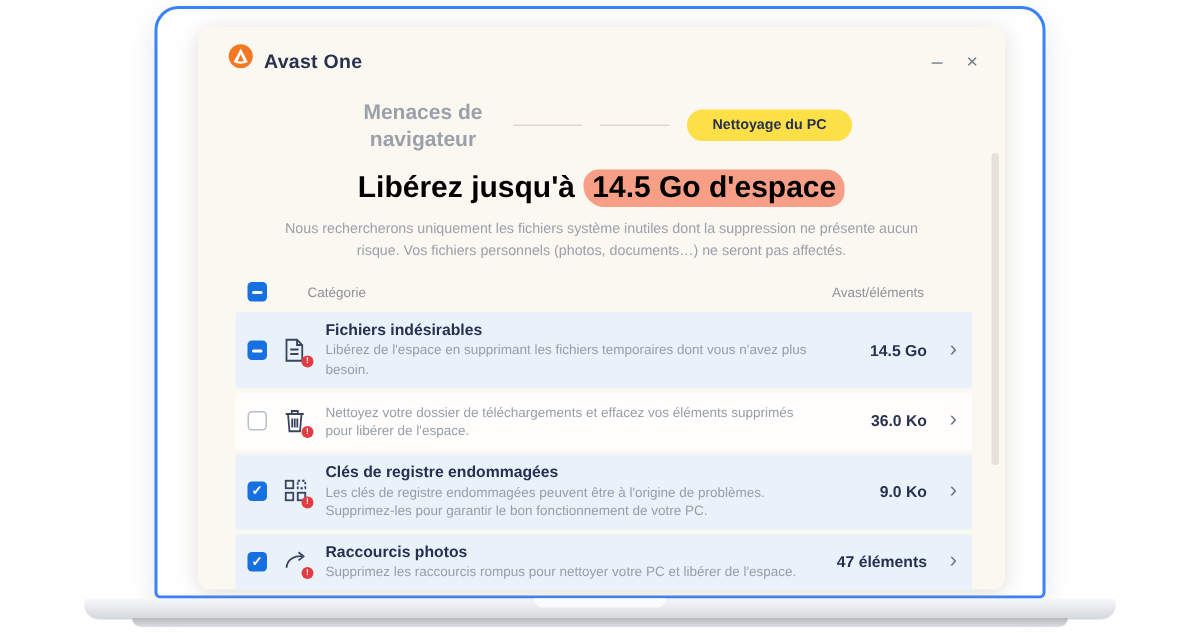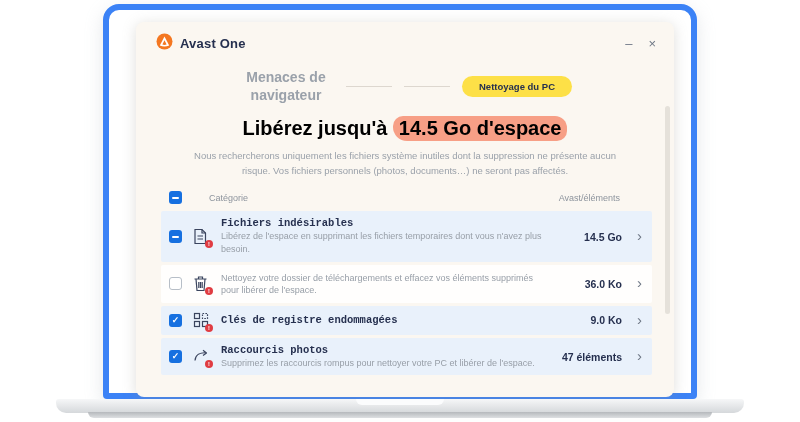--- a/index.html
+++ b/index.html
@@ -3,21 +3,21 @@
 <meta charset="utf-8">
 <style>
   * { margin:0; padding:0; box-sizing:border-box; }
   html,body { width:800px; height:422px; background:#ffffff; overflow:hidden;
               font-family:"Liberation Sans", sans-serif; }
   .stage { position:relative; width:800px; height:422px; }
 
   
   .laptop-screen {
     position:absolute; left:103px; top:4px; width:594px; height:395px;
-    background:#ffffff; border:6px solid #3b82f6; border-radius:16px 16px 4px 4px;
+    background:#ffffff; border:2px solid #3b82f6; border-radius:16px 16px 4px 4px;
     box-shadow:0 6px 18px rgba(165,175,185,.30);
   }
   .laptop-base {
     position:absolute; left:56px; top:399px; width:688px; height:14px;
     background:linear-gradient(#f6f7f8, #d5d8db);
     border-radius:3px 3px 10px 10px;
   }
   .laptop-base-notch {
     position:absolute; left:50%; top:0; transform:translateX(-50%);
     width:88px; height:6px; background:#fbfcfd; border-radius:0 0 6px 6px;
@@ -58,21 +58,21 @@
   .table { margin:13px 22px 0 25px; }
   .thead { display:flex; align-items:center; padding:0 8px 7px 8px;
            font-size:9px; color:#8d949d; }
   .thead .col-cat { margin-left:27px; }
   .thead .col-size { margin-left:auto; margin-right:24px; }
 
   .row { display:flex; align-items:center; gap:11px; padding:6px 8px;
          border-radius:2px; margin-bottom:3px; background:#fffefd; }
   .row.sel { background:#e9f1fb; }
   .row-text { flex:1; min-width:0; }
-  .row-title { font-size:10.5px; font-weight:bold; color:#26304f;font-family:Liberation Mono, monospace; }
+  .row-title { font-size:10.5px; font-weight:bold; color:#26304f; }
   .row-desc { font-size:9px; color:#979ea7; line-height:1.4; margin-top:1px; }
   .row-value { font-size:10.5px; font-weight:bold; color:#26304f; white-space:nowrap;
                width:68px; text-align:right; }
   .chevron { font-size:15px; color:#6f7886; line-height:1; padding:0 2px 2px 4px; }
 
   
   .cb { width:13px; height:13px; border-radius:3px; flex:0 0 auto; position:relative; }
   .cb.off { background:#ffffff; border:1px solid #b7bec7; }
   .cb.ind, .cb.on { background:#1670e0; }
   .cb.ind::after { content:""; position:absolute; left:3px; top:5.5px; width:7px; height:2px;
@@ -173,20 +173,21 @@
             <svg width="16" height="16" viewBox="0 0 16 16" fill="none" stroke="#3a445e" stroke-width="1.2">
               <rect x="1.5" y="1.5" width="5" height="5"></rect>
               <rect x="9.5" y="1.5" width="5" height="5" stroke-dasharray="1.6 1.3"></rect>
               <rect x="1.5" y="9.5" width="5" height="5"></rect>
               <rect x="9.5" y="9.5" width="5" height="5"></rect>
             </svg>
             <span class="badge">!</span>
           </span>
           <span class="row-text">
             <div class="row-title">Clés de registre endommagées</div>
+            <div class="row-desc">Les clés de registre endommagées peuvent être à l'origine de problèmes. Supprimez-les pour garantir le bon fonctionnement de votre PC.</div>
           </span>
           <span class="row-value">9.0 Ko</span>
           <span class="chevron">›</span>
         </div>
 
         <div class="row sel">
           <span class="cb on"></span>
           <span class="cat-icon">
             <svg width="16" height="16" viewBox="0 0 16 16" fill="none" stroke="#3a445e" stroke-width="1.2">
               <path d="M2 12.5 C2.5 6.5 7.5 4.5 12.5 4.8"></path>

